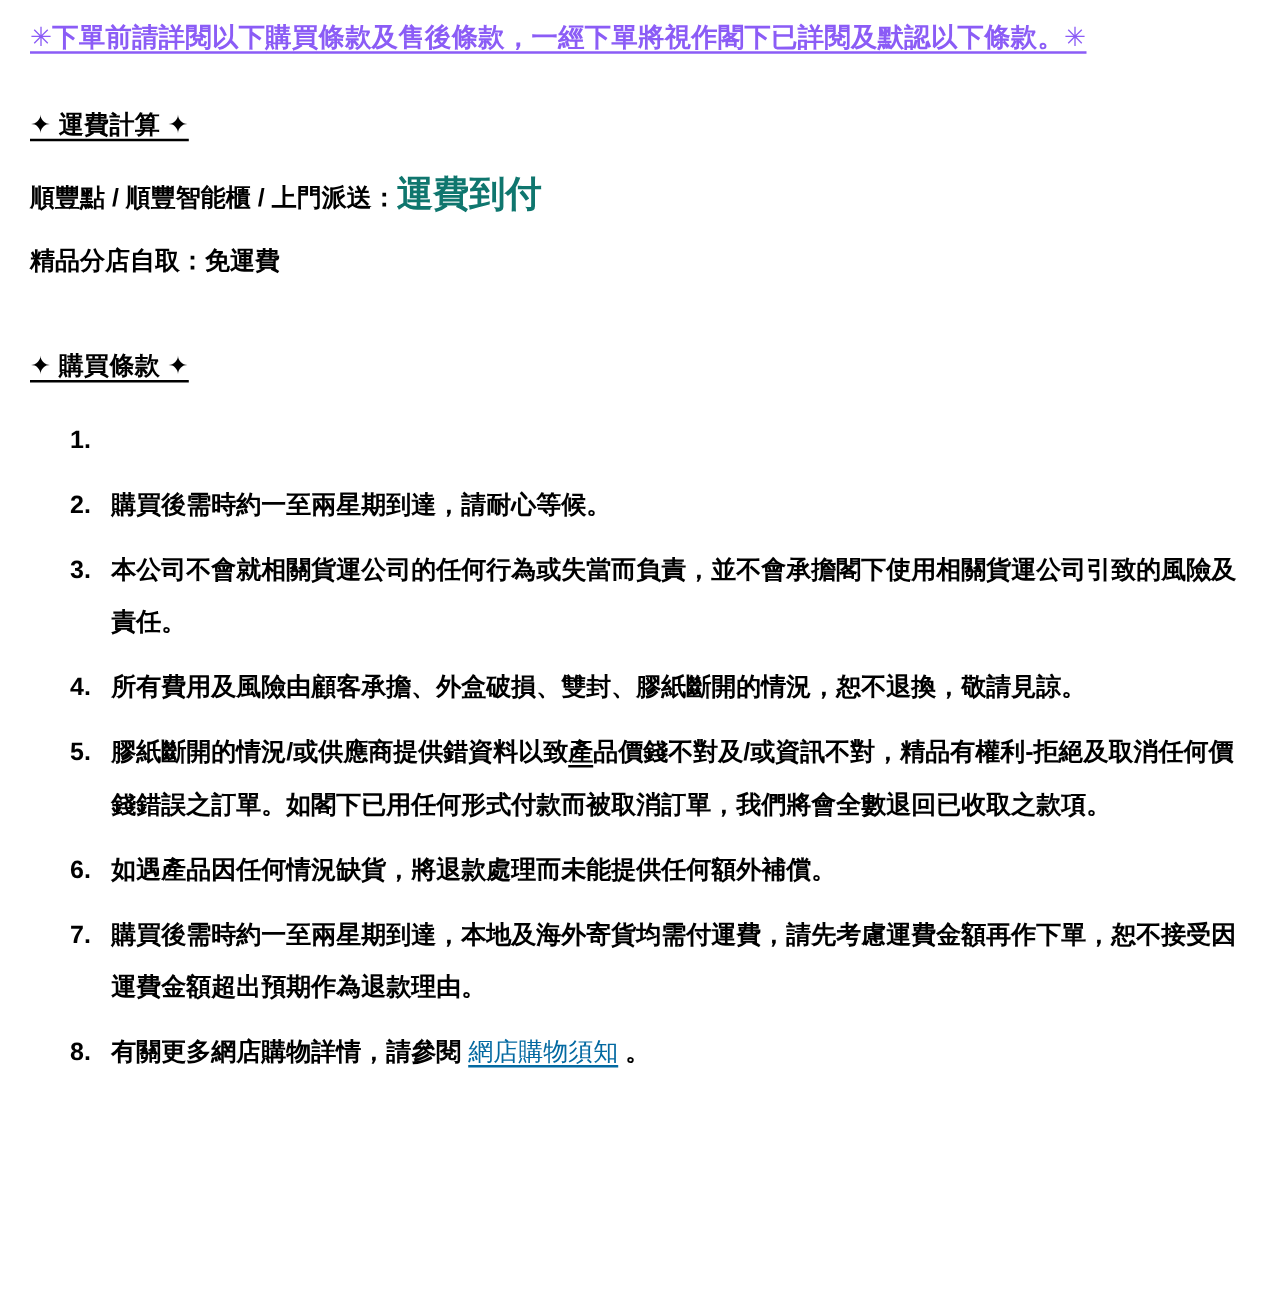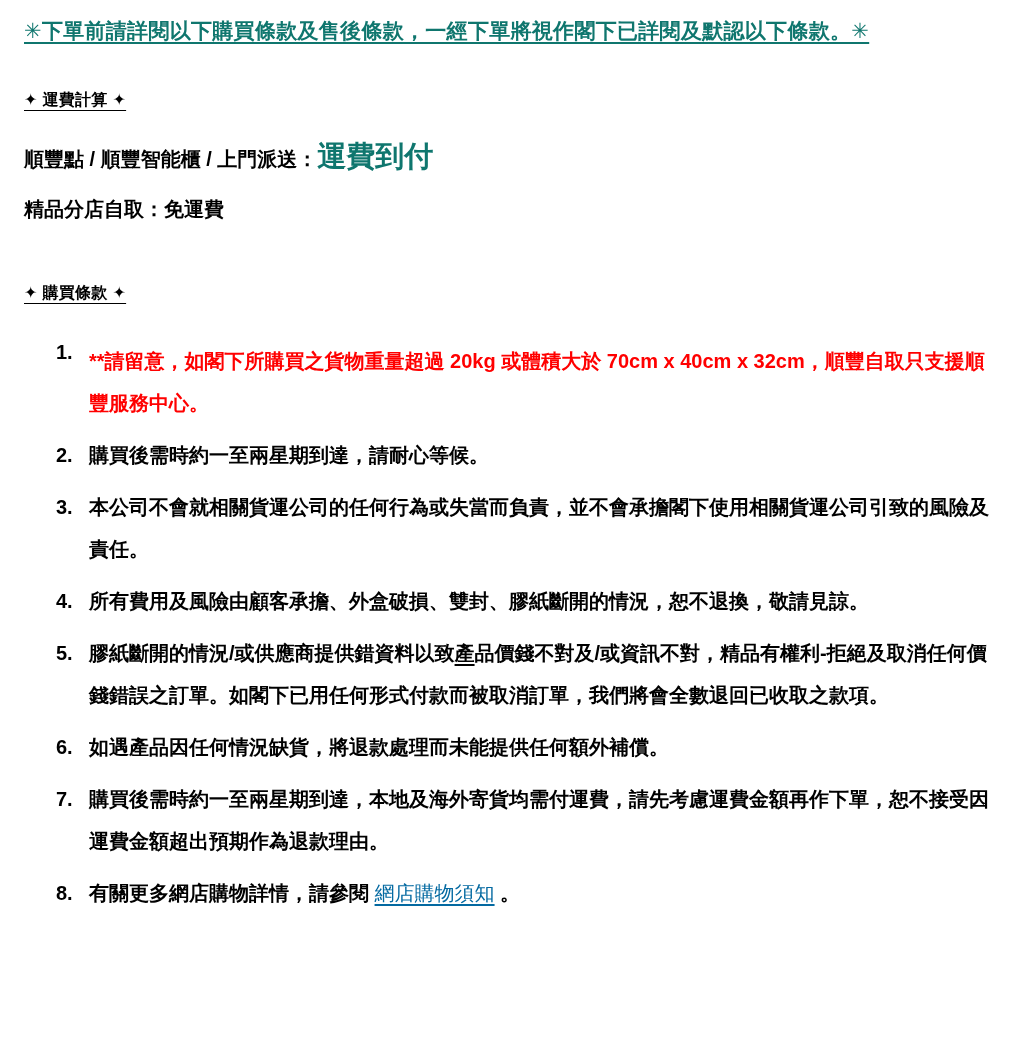--- a/index.html
+++ b/index.html
@@ -9,32 +9,32 @@
     box-sizing: border-box;
     padding: 16px 24px 0 24px;
     overflow: hidden;
     font-family: "Liberation Sans", "DejaVu Sans", sans-serif;
     font-weight: 700;
     color: #000000;
   }
 
   
   .notice {
-    color: #0f766e;
+    color: #8b5cf6;
     font-size: 21px;
     line-height: 26px;
     text-decoration: underline;
     text-underline-offset: 4px;
     margin: 2px 0 44px 0;
     letter-spacing: 0.3px;
   }
 
   
   .section-heading {
-    font-size: 16px;
+    font-size: 20px;
     line-height: 24px;
     text-decoration: underline;
     text-underline-offset: 5px;
     margin: 0 0 26px 0;
     letter-spacing: 0.3px;
   }
   .section-heading.terms { }
 
   
   .ship-line1 { font-size: 20px; line-height: 36px; margin: 0 0 20px 0; }
@@ -75,21 +75,20 @@
 <p class="ship-line1"><span>順豐點 / 順豐智能櫃 / 上門派送：</span><span class="ship-highlight">運費到付</span></p>
 
 <p class="ship-line2">精品分店自取：免運費</p>
 
 <h2 class="section-heading terms">✦ 購買條款 ✦</h2>
 
 <ol class="terms-list">
     <li class="term-item">
       <span class="term-num">1.</span>
       <div class="term-body">
-        <p class="term-note"><span class="red">**請留意，如閣下所購買之貨物重量超過 20kg 或體積大於 70cm x 40cm x 32cm，順豐自取只支援順豐服務中心。</span></p>
       </div>
     </li>
     <li class="term-item">
       <span class="term-num">2.</span>
       <div class="term-body">
         <p class="term-text"><span>購買後需時約一至兩星期到達，請耐心等候。</span></p>
       </div>
     </li>
     <li class="term-item">
       <span class="term-num">3.</span>

